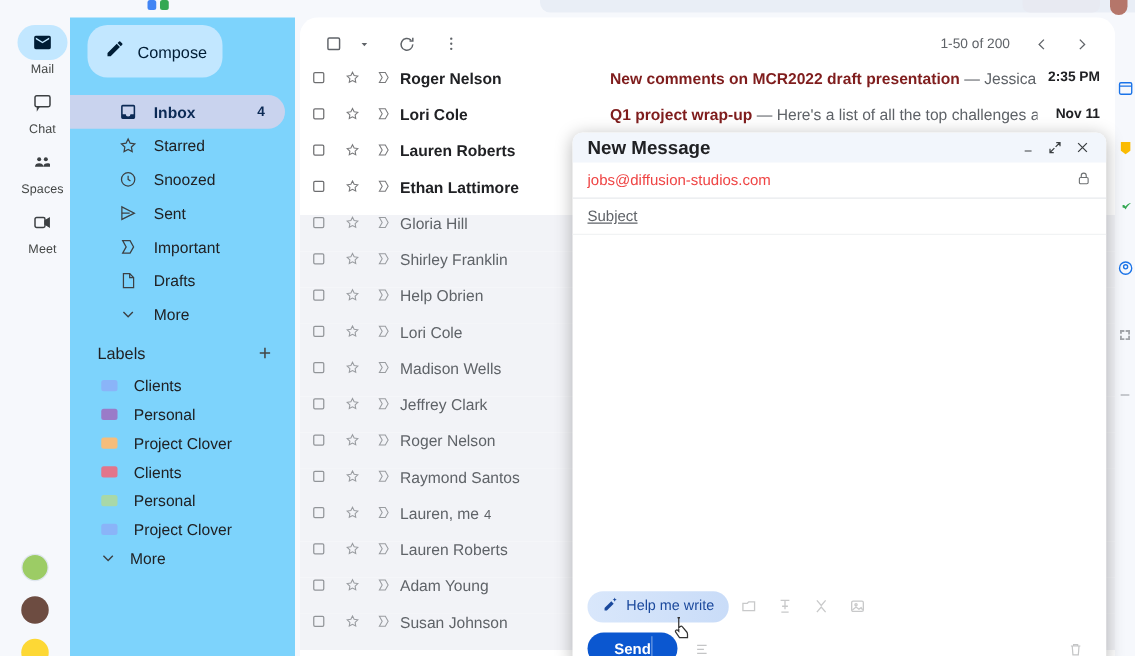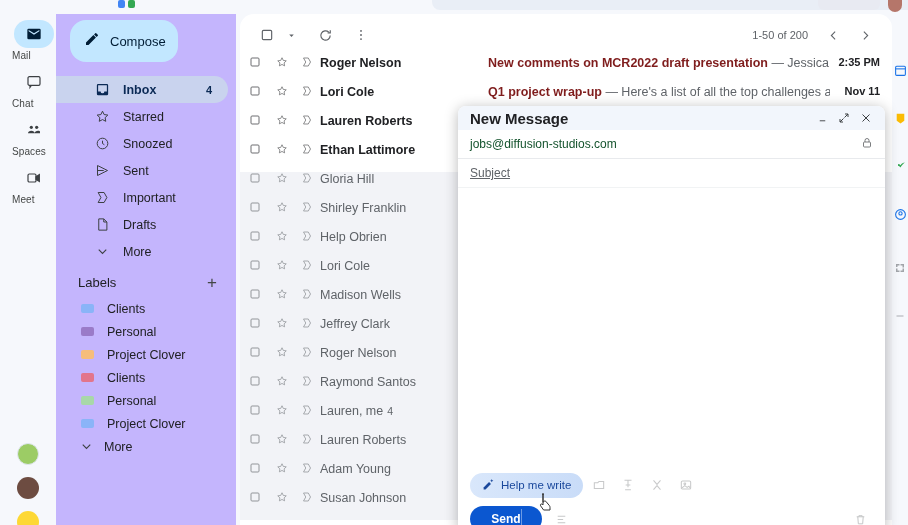--- a/index.html
+++ b/index.html
@@ -15,29 +15,29 @@
   
   .top-sliver { position: absolute; left: 0; top: 0; width: 908px; height: 14px; background: #f6f8fc; }
   .ts-logo { position: absolute; left: 118px; top: 0; width: 50px; height: 8px; }
   .ts-dot { position: absolute; top: 0px; width: 7px; height: 8px; border-radius: 2px; }
   .ts-search { position: absolute; left: 432px; top: 0; width: 628px; height: 10px; background: #e9eef6; border-radius: 0 0 8px 8px; }
   .ts-avatar { position: absolute; right: 6px; top: 0; width: 14px; height: 12px; border-radius: 0 0 8px 8px; background: #b5766a; }
   .ts-rightbox { position: absolute; right: 28px; top: 0; width: 62px; height: 10px; background: #e8eaf2; border-radius: 0 0 6px 6px;}
 
   
   .rail { position: absolute; left: 0; top: 14px; width: 56px; height: 511px; background: #f6f8fc; }
-  .rail-item { position: absolute; left: 0; width: 56px; cursor: pointer; padding-left: 12px; }
+  .rail-item { position: absolute; left: 0; width: 56px; text-align: center; cursor: pointer; padding-left: 12px; }
   .rail-pill { width: 40px; height: 28px; margin: 0 auto; border-radius: 16px; display: flex; align-items: center; justify-content: center; }
   .rail-pill.active { background: #c2e7ff; }
   .rail-label { font-size: 10px; color: #444746; margin-top: 2px; letter-spacing: .1px; }
   .rail-avatars { position: absolute; left: 0; width: 56px; }
   .rail-av { width: 22px; height: 22px; border-radius: 50%; margin: 0 auto 12px auto; position: relative; overflow: hidden; }
 
   
-  .nav { position: absolute; left: 56px; top: 14px; width: 180px; height: 511px; background: #c4b5fd; }
+  .nav { position: absolute; left: 56px; top: 14px; width: 180px; height: 511px; background: #7dd3fc; }
   .compose { position: absolute; left: 14px; top: 6px; width: 108px; height: 42px;
     background: #c2e7ff; border-radius: 16px; display: flex; align-items: center; gap: 10px;
     padding-left: 14px; cursor: pointer; }
   .compose-label { font-size: 13px; color: #001d35; }
   .nav-list { position: absolute; left: 0; top: 62px; width: 180px; }
   .nav-item { height: 27px; display: flex; align-items: center; gap: 13px; padding-left: 38px;
     border-radius: 0 14px 14px 0; margin-right: 8px; cursor: pointer; font-size: 12.5px; color: #202124; }
   .nav-item.active { background: #c9d3ee; font-weight: bold; color: #0b2a55; }
   .nav-item .ico { width: 16px; height: 16px; display: flex; align-items: center; justify-content: center; flex: 0 0 16px; }
   .nav-item .txt { flex: 1; }
@@ -77,21 +77,21 @@
   .rrail { position: absolute; right: 0; top: 14px; width: 16px; height: 511px; background: #f6f8fc; }
   .rr-item { width: 16px; height: 16px; margin: 0 auto; display: flex; align-items: center; justify-content: center; cursor: pointer; }
 
   
   .cw { position: absolute; left: 458px; top: 106px; width: 427px; height: 425px;
     background: #fff; border-radius: 8px 8px 0 0; box-shadow: 0 2px 14px rgba(0,0,0,.28); overflow: hidden; }
   .cw-head { height: 24px; background: #f2f6fc; display: flex; align-items: center; padding: 0 8px 0 12px; }
   .cw-title { font-size: 15px; font-weight: bold; color: #202124; flex: 1; }
   .cw-btn { width: 22px; height: 20px; display: flex; align-items: center; justify-content: center; cursor: pointer; color: #3c4043; }
   .cw-field { height: 29px; display: flex; align-items: center; padding: 0 12px; border-bottom: 1px solid #e8eaed; font-size: 12px; }
-  .cw-field .v { flex: 1; color: #14532d; }
+  .cw-field .v { flex: 1; color: #ef4444; }
   .cw-field .ph { flex: 1; color: #5f6368; text-decoration: underline; }
   .cw-body { height: 275px; padding: 8px 12px; font-size: 12px; color: #202124; cursor: text; }
   .cw-tools { position: absolute; left: 0; bottom: 24px; width: 427px; height: 44px; display: flex; align-items: center; padding-left: 12px; gap: 2px; }
   .hmw { height: 25px; background: linear-gradient(90deg,#d9e7fb,#c9dcf8); border-radius: 13px;
     display: flex; align-items: center; gap: 6px; padding: 0 12px; font-size: 11.5px; color: #1a489c; cursor: pointer; }
   .tool-ico { width: 27px; height: 27px; display: flex; align-items: center; justify-content: center; opacity: .28; cursor: pointer; }
   .cw-foot { position: absolute; left: 0; bottom: 0; width: 427px; height: 24px; display: flex; align-items: center; padding: 0 12px; gap: 8px; }
   .send { width: 72px; height: 26px; background: #0b57d0; border-radius: 13px; display: flex; align-items: center; justify-content: center;
      font-size: 12px; color: #fff; font-weight: bold; cursor: pointer; position: relative; }
   .send .divline { position:absolute; right: 20px; top: 3px; bottom: 3px; width: 1px; background: rgba(255,255,255,.4); }

